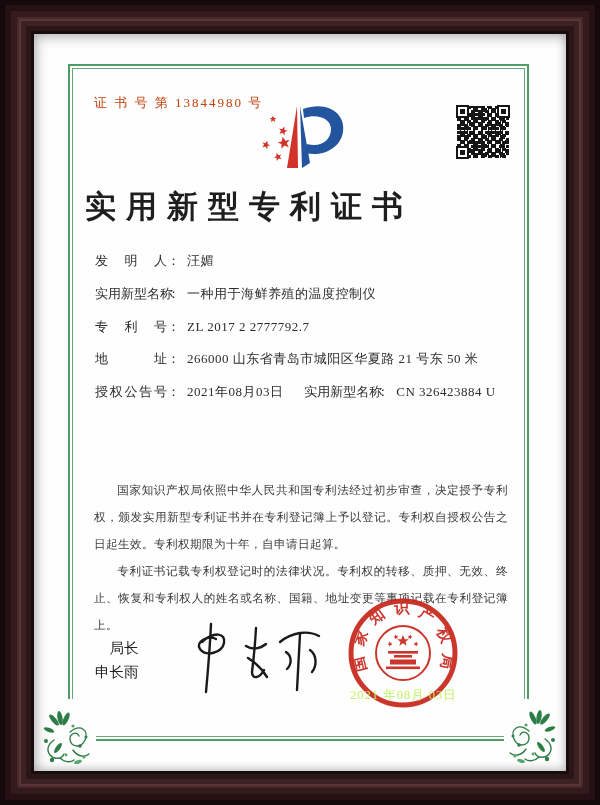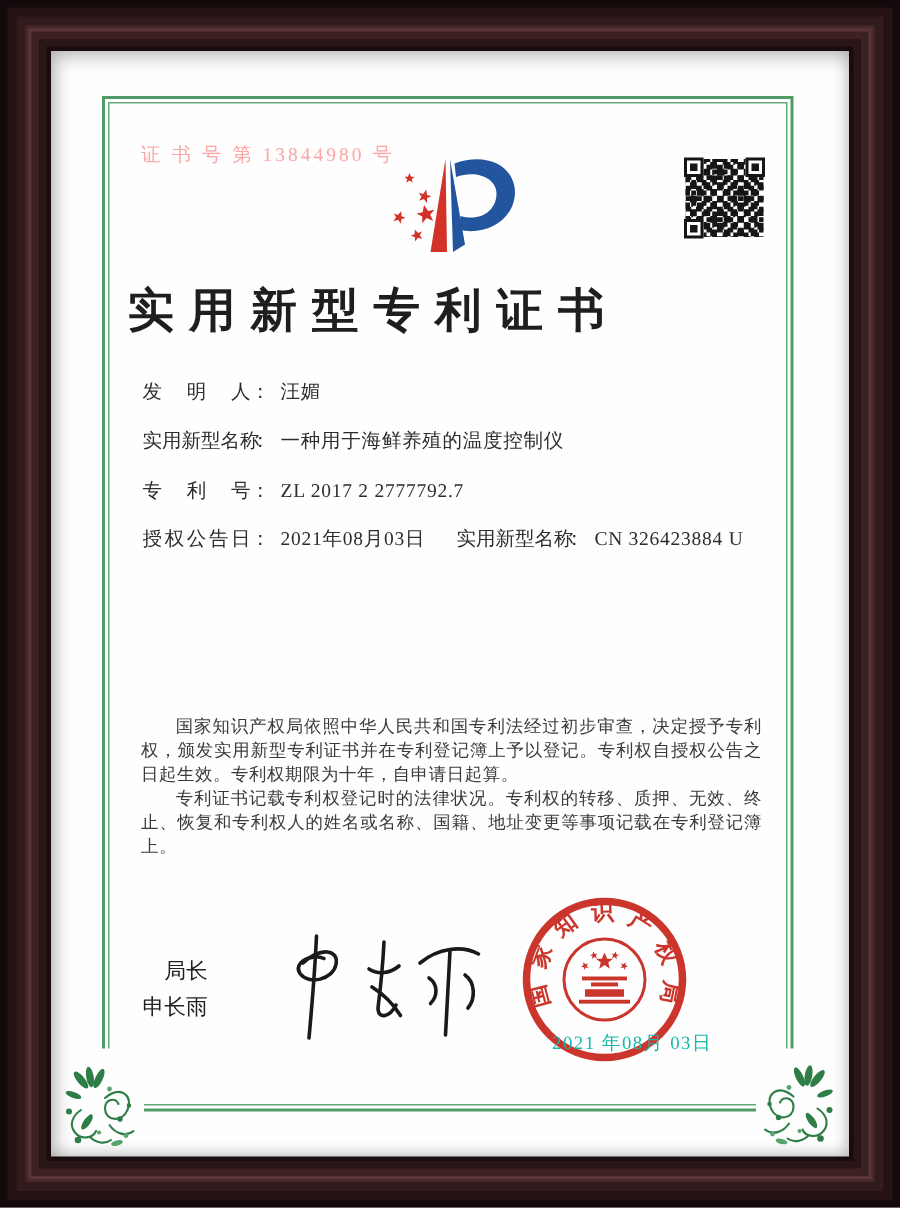--- a/index.html
+++ b/index.html
@@ -30,21 +30,21 @@
     pointer-events:none;
   }
   .corner-mask{position:absolute;width:46px;height:46px;background:#fefefe;}
   .mask-bl{left:50px;top:699px;}
   .mask-br{left:504px;top:699px;}
   .flourish{position:absolute;width:52px;height:54px;}
   .flourish-bl{left:40px;top:710px;}
   .flourish-br{left:507px;top:709px;transform:scaleX(-1);}
   .cert-no{
     position:absolute;left:94px;top:94px;
-    font-size:13px;letter-spacing:2px;color:#fca5a5;
+    font-size:13px;letter-spacing:2px;color:#c2410c;
   }
   .logo{position:absolute;left:250px;top:94px;width:104px;height:82px;}
   .qr{position:absolute;left:454px;top:103px;width:58px;height:58px;background:#fff;}
   .qr-pattern{
     position:absolute;inset:3px;
     background:
       conic-gradient(#161616 0 25%, transparent 0 50%, #161616 0 75%, transparent 0) 0 0/7px 7px,
       conic-gradient(#161616 0 25%, transparent 0 50%, #161616 0 75%, transparent 0) 3px 2px/9px 9px;
   }
   .finder{position:absolute;width:13px;height:13px;border:2.5px solid #161616;background:#fff;box-sizing:border-box;}
@@ -58,29 +58,29 @@
     text-indent:10px;
   }
   .fields{position:absolute;left:95px;top:252px;width:412px;color:#2d2d2d;}
   .row{height:20px;margin-bottom:12.8px;font-size:13px;white-space:nowrap;}
   .lbl{display:inline-block;width:72px;text-align:justify;text-align-last:justify;vertical-align:top;}
   .colon{display:inline-block;margin-right:7px;}
   .val{letter-spacing:.5px;}
   .grant-left{display:inline-block;width:206px;}
   .body-text{
     position:absolute;left:94px;top:477px;width:414px;
-    font-size:11.6px;line-height:16px;color:#3a3a3a;letter-spacing:.4px;
+    font-size:11.6px;line-height:27px;color:#3a3a3a;letter-spacing:.4px;
   }
   .body-text p{margin:0;text-indent:2em;text-align:justify;}
   .signer{position:absolute;left:95px;top:636px;font-size:14.5px;line-height:24px;color:#222;text-align:right;}
   .signature{position:absolute;left:150px;top:590px;width:185px;height:115px;}
   .seal{position:absolute;left:338px;top:588px;width:130px;height:130px;opacity:.93;}
   .seal-date{
-    position:absolute;left:368px;top:687px;width:120px;
-    font-size:12.5px;letter-spacing:1px;color:#14b8a6;z-index:5;
+    position:absolute;left:350px;top:687px;width:120px;
+    font-size:12.5px;letter-spacing:1px;color:#bef264;z-index:5;
   }
 </style>
 </head>
 <body>
 
 <svg width="0" height="0" style="position:absolute">
   <defs>
     <path id="star" d="M0,-1 L0.294,-0.309 0.951,-0.309 0.42,0.118 0.588,0.809 0,0.382 -0.588,0.809 -0.42,0.118 -0.951,-0.309 -0.294,-0.309 Z"></path>
     <symbol id="flourish" viewBox="0 0 52 54">
       <g fill="none" stroke="#2e7d46" stroke-width="1.4" stroke-linecap="round">
@@ -150,22 +150,25 @@
   <div class="row">
     <span class="lbl">发明人</span><span class="colon">：</span><span class="val">汪媚</span>
   </div>
   <div class="row">
     <span class="lbl">实用新型名称</span><span class="colon">：</span><span class="val">一种用于海鲜养殖的温度控制仪</span>
   </div>
   <div class="row">
     <span class="lbl">专利号</span><span class="colon">：</span><span class="val">ZL 2017 2 2777792.7</span>
   </div>
   <div class="row">
+    <span class="lbl">地址</span><span class="colon">：</span><span class="val">266000 山东省青岛市城阳区华夏路 21 号东 50 米</span>
+  </div>
+  <div class="row">
     <span class="grant-left">
-      <span class="lbl">授权公告日</span><span class="colon">：</span><span class="val">2021年08月03日</span>
+      <span class="lbl">授权公告号</span><span class="colon">：</span><span class="val">2021年08月03日</span>
     </span>
     <span>
       <span class="lbl">实用新型名称</span><span class="colon">：</span><span class="val">CN 326423884 U</span>
     </span>
   </div>
 </div>
 
 <div class="body-text">
   <p>国家知识产权局依照中华人民共和国专利法经过初步审查，决定授予专利权，颁发实用新型专利证书并在专利登记簿上予以登记。专利权自授权公告之日起生效。专利权期限为十年，自申请日起算。</p>
   <p>专利证书记载专利权登记时的法律状况。专利权的转移、质押、无效、终止、恢复和专利权人的姓名或名称、国籍、地址变更等事项记载在专利登记簿上。</p>

